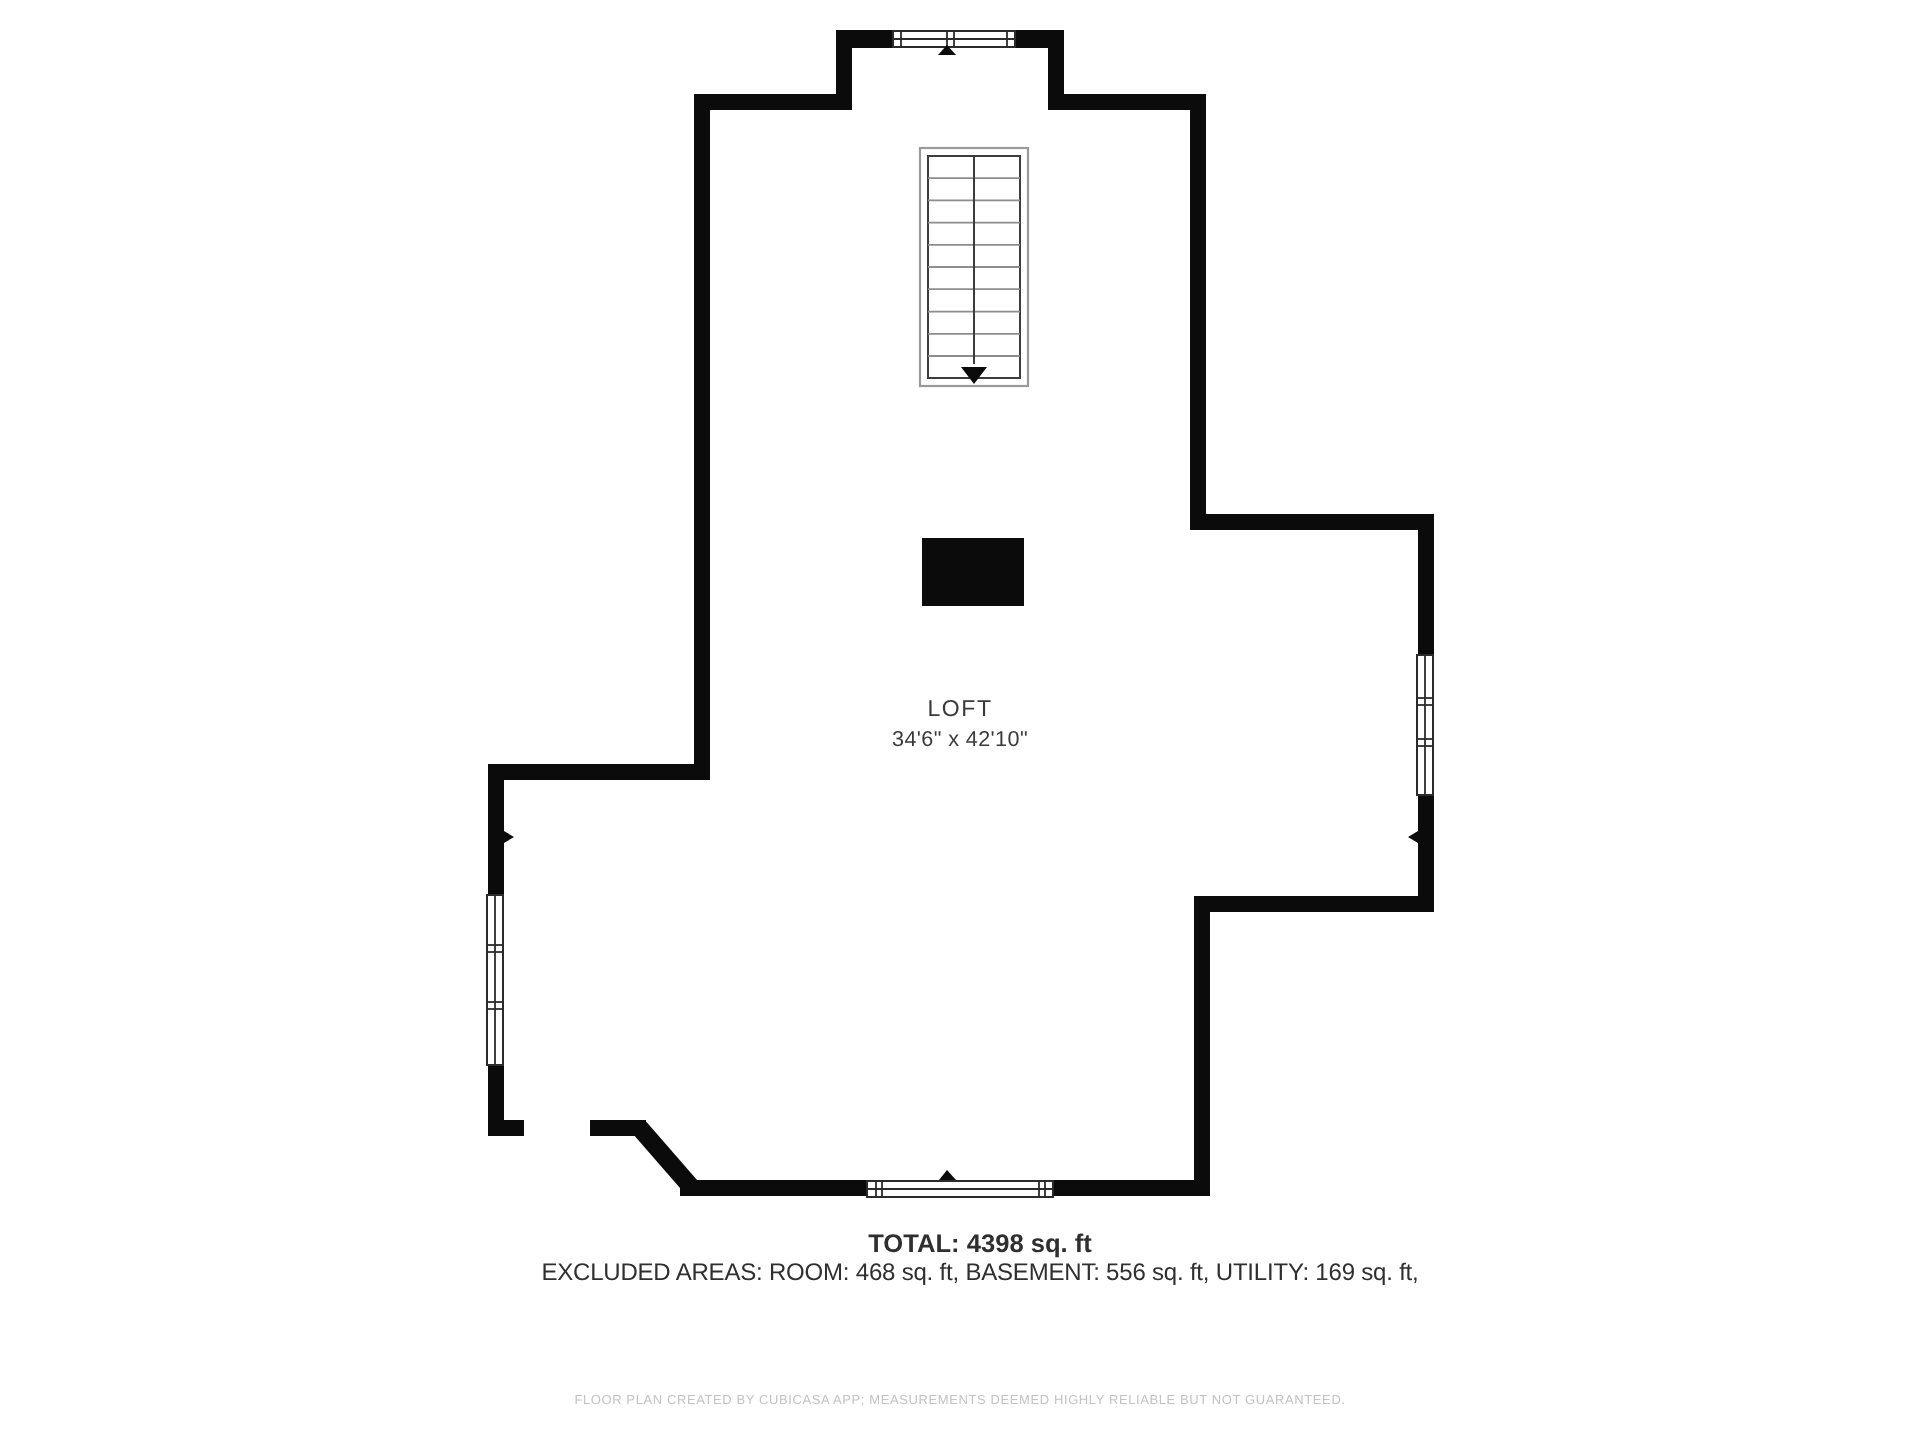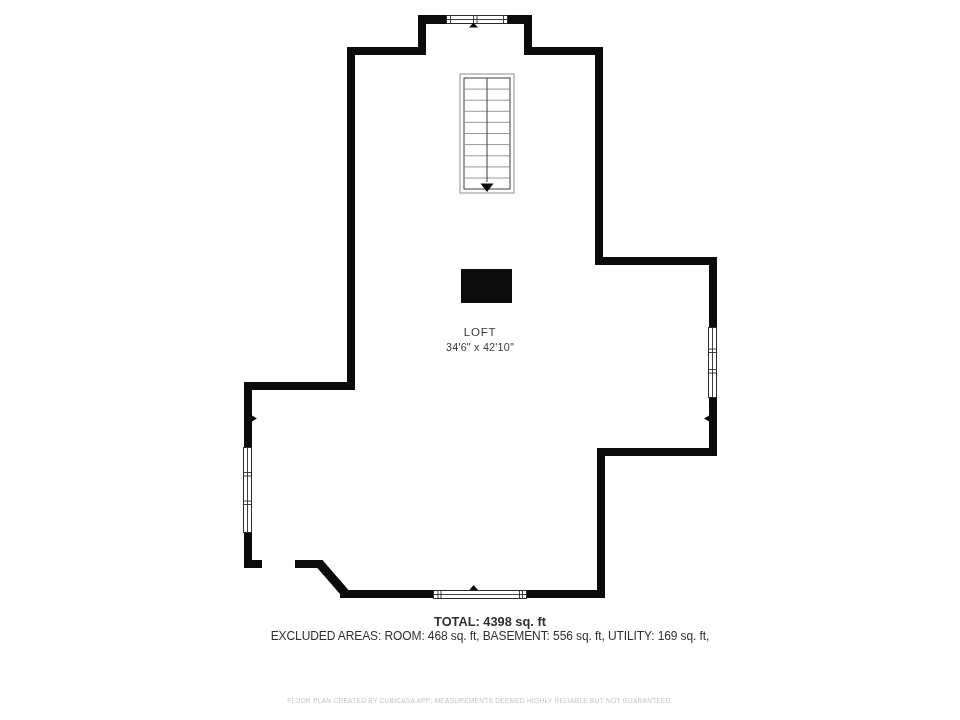--- a/index.html
+++ b/index.html
@@ -19,21 +19,21 @@
   .win         { fill: #ffffff; stroke: var(--window_frame, #2b2b2b); stroke-width: 1; }
   .thin        { stroke: var(--window_frame, #2b2b2b); stroke-width: 0.9; }
   .stair-outer { fill: #ffffff; stroke: var(--stair_outline, #9a9a9a); stroke-width: 1.1; }
   .stair-inner { fill: none; stroke: var(--stair_detail, #3c3c3c); stroke-width: 1; }
   .tread       { stroke: var(--tread, #8c8c8c); stroke-width: 0.9; }
   .stair-rail  { stroke: var(--stair_detail, #3c3c3c); stroke-width: 1; }
 
   
   .room-label {
     position: absolute;
-    top: 326px; left: 380px; width: 200px;
+    top: 349px; left: 380px; width: 200px;
     text-align: center;
     color: var(--label, #3a3a3a);
   }
   .room-name { font-size: 11.5px; letter-spacing: 0.8px; }
   .room-dims { font-size: 10.8px; margin-top: 3px; letter-spacing: 0.2px; }
 
   
   .summary {
     position: absolute;
     top: 614px; left: 13px; width: 954px;

